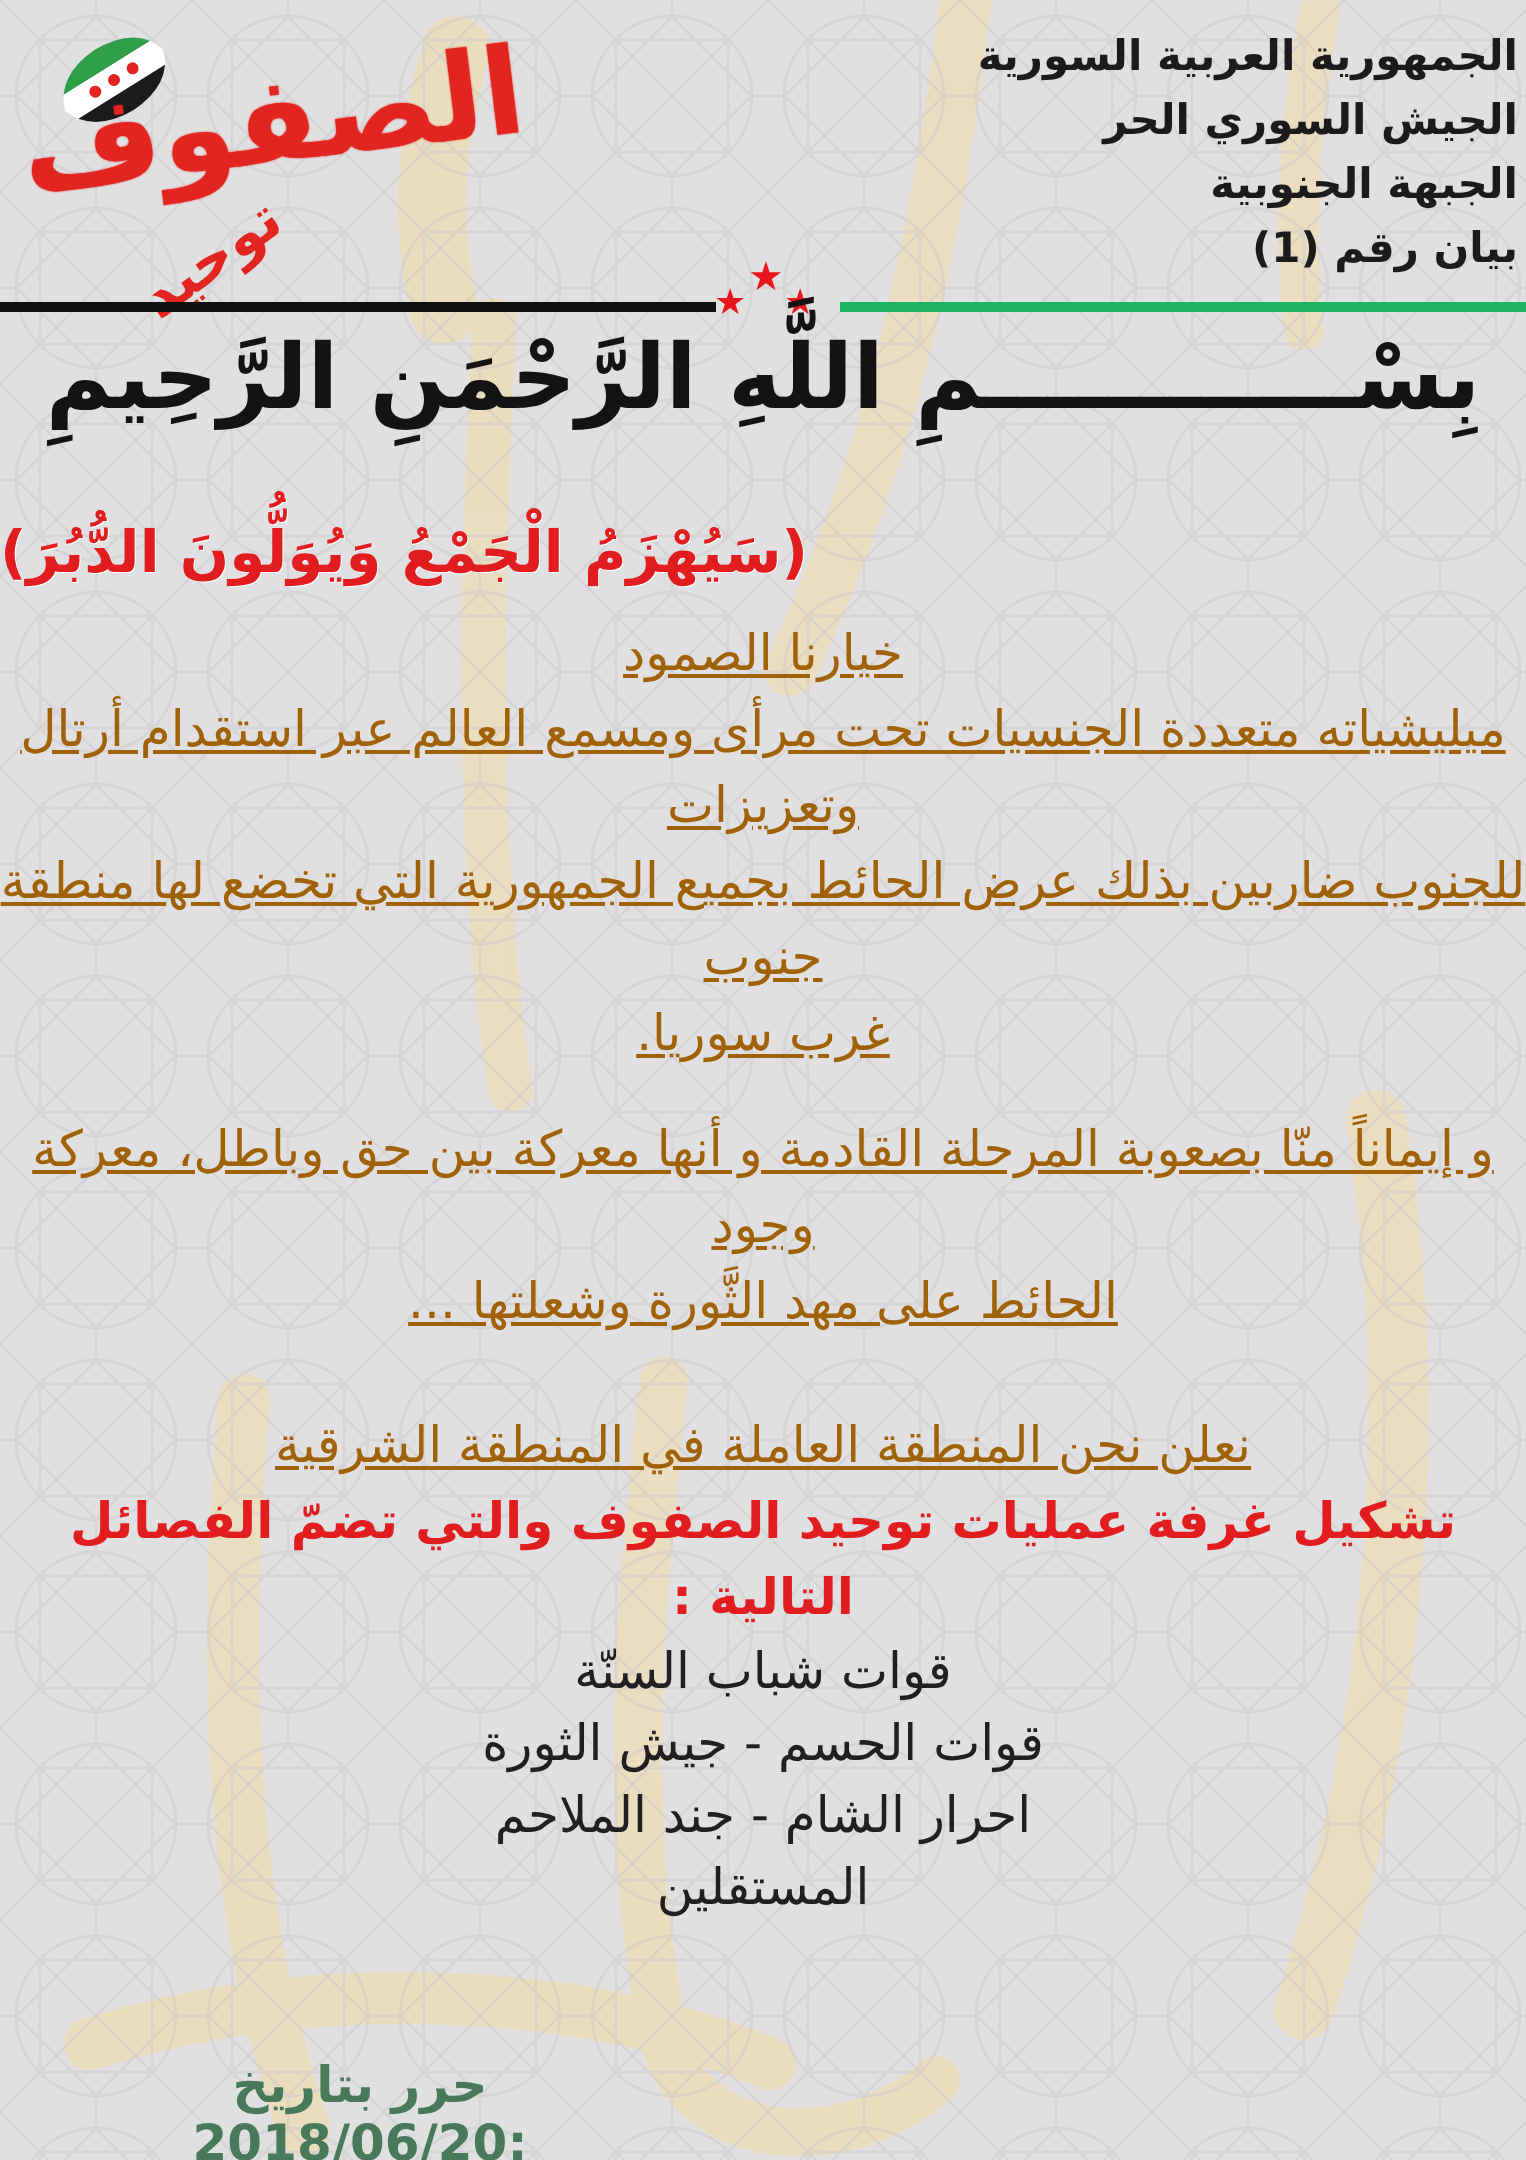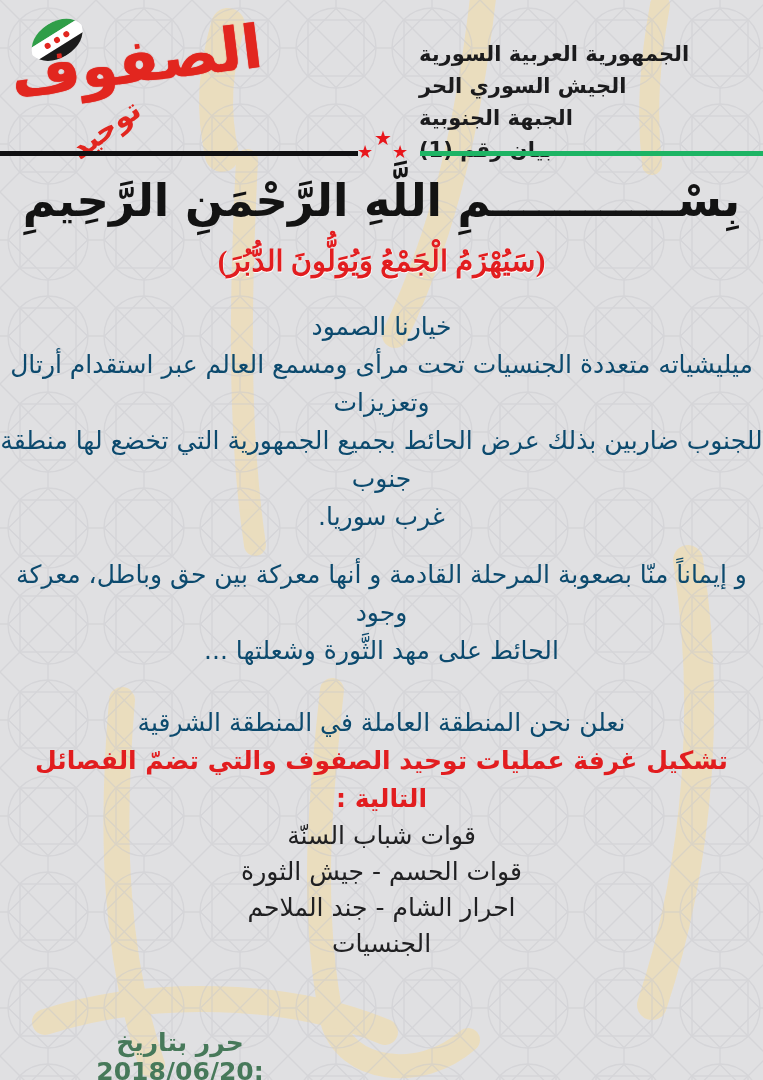--- a/index.html
+++ b/index.html
@@ -15,22 +15,21 @@
     color: #1e1e20;
   }
   .bg-svg { position: absolute; inset: 0; z-index: 0; }
   .layer { position: absolute; inset: 0; z-index: 1; }
 
   
   .header-block {
     position: absolute;
     top: 12px; right: 4px;
     width: 340px;
-    text-align: left;
-    margin-top: 26px;
+    text-align: right;
   }
   .hdr-line {
     font-size: 21px;
     line-height: 32px;
     font-weight: bold;
     color: #1b1b1d;
   }
 
   
   .logo { position: absolute; top: 4px; left: 22px; width: 255px; height: 148px; }
@@ -55,33 +54,31 @@
   .star-top    { top: 128px; left: 374px; font-size: 20px; }
   .star-left   { top: 143px; left: 357px; font-size: 18px; }
   .star-right  { top: 143px; left: 392px; font-size: 18px; }
 
   
   .basmala {
     position: absolute; top: 162px; left: 0; right: 0;
     text-align: center;
     font-size: 45px; color: #131313;
     font-weight: bold;
-    margin-top: 12px;
   }
   .verse {
-    position: absolute; top: 244px; left: 0; right: 0;
-    text-align: center;
+    position: absolute; top: 259px; left: 0; right: 0;
+    text-align: left;
     font-size: 29px; font-weight: bold; color: #e21d1f;
     text-shadow: 0.5px 0.5px 0 #ffffff;
-    font-family: Liberation Serif, serif;
   }
 
   
   .content { position: absolute; top: 308px; left: 0; right: 0; text-align: center; }
-  .bline   { font-size: 25px; line-height: 38px; color: #0c4a6e; }
+  .bline   { font-size: 25px; line-height: 38px; color: #a16207; text-decoration: underline; }
   .fline   { font-size: 25px; line-height: 36px; color: #202022; }
   .gap-sm  { height: 20px; }
   .gap-md  { height: 34px; }
   .gap-lg  { height: 24px; }
   .red-line { font-size: 25px; line-height: 38px; font-weight: bold; color: #e21d1f; }
 
   
   .date-line {
     position: absolute; top: 1028px; left: 30px;
     width: 300px; text-align: center;
@@ -170,21 +167,21 @@
       <div class="bline">الحائط على مهد الثَّورة وشعلتها ...</div>
 
       <div class="gap-md"></div>
 
       <div class="bline">نعلن نحن المنطقة العاملة في المنطقة الشرقية</div>
       <div class="red-line">تشكيل غرفة عمليات توحيد الصفوف والتي تضمّ الفصائل التالية :</div>
 
       <div class="fline">قوات شباب السنّة</div>
       <div class="fline">قوات الحسم - جيش الثورة</div>
       <div class="fline">احرار الشام - جند الملاحم</div>
-      <div class="fline">الجنسيات</div>
+      <div class="fline">المستقلين</div>
 
       <div class="gap-lg"></div>
 
     </div>
 
     <div class="date-line">حرر بتاريخ :2018/06/20</div>
 
   </div>
 </div>
 

